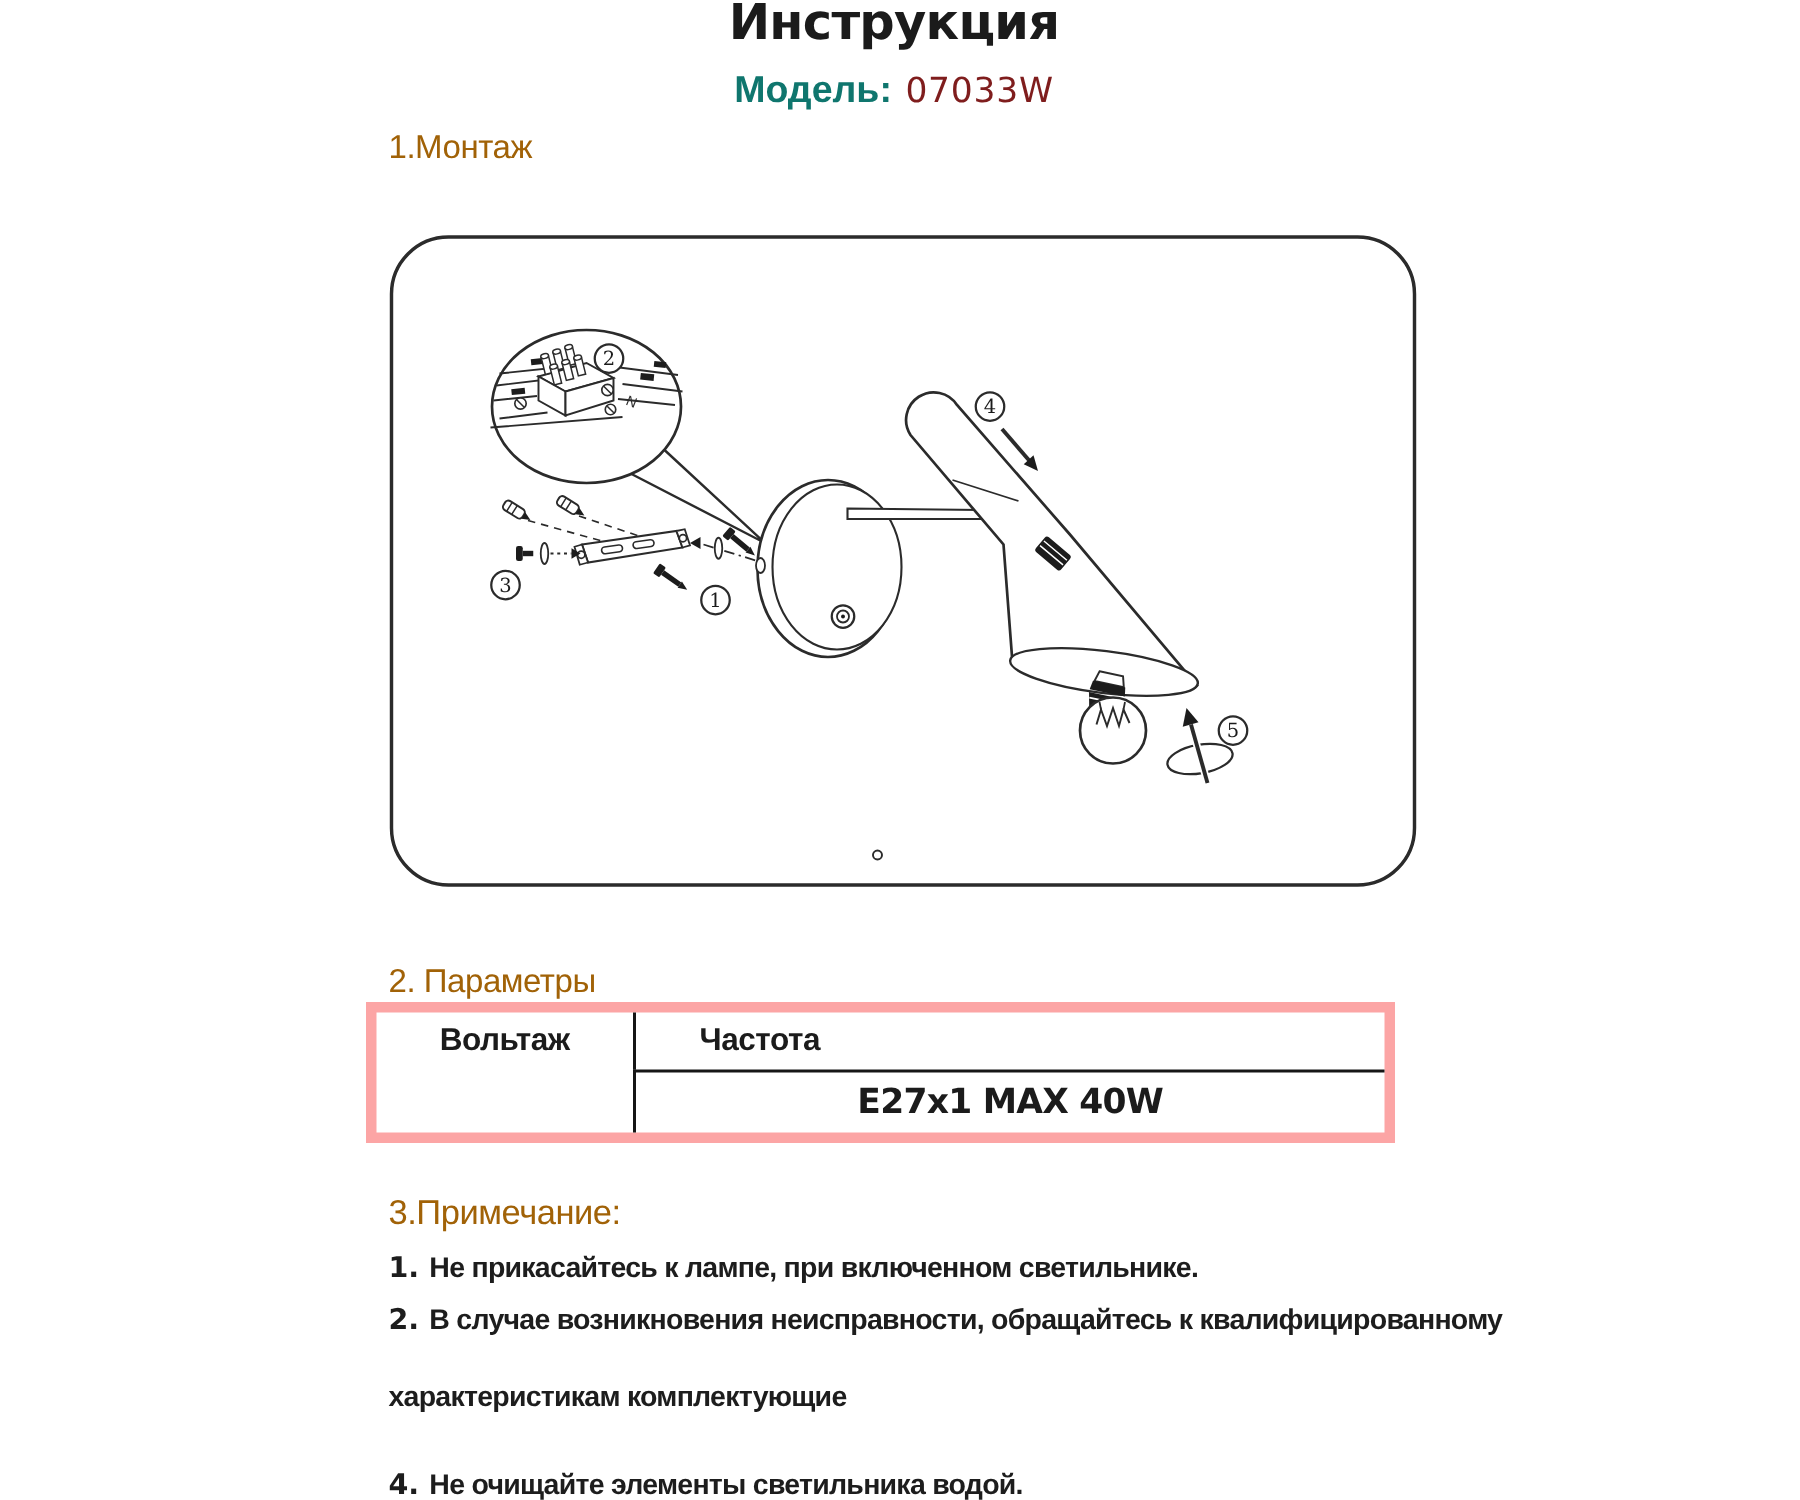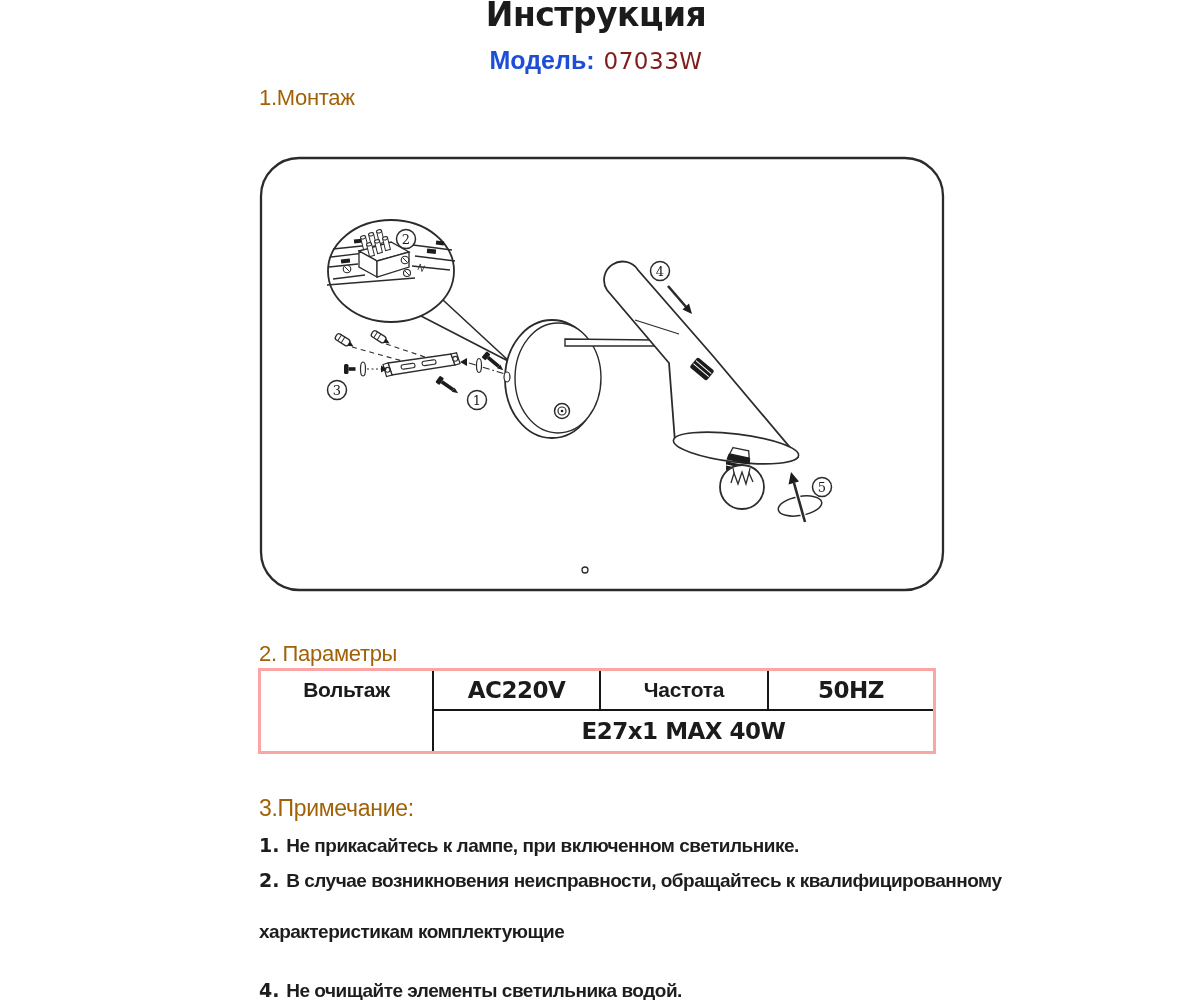--- a/index.html
+++ b/index.html
@@ -11,21 +11,21 @@
   
   .title{
     top:-6px;left:0;width:1192px;text-align:center;
     font-family:"DejaVu Sans",sans-serif;font-weight:bold;
     font-size:33px;line-height:42px;letter-spacing:-0.5px;color:#1b1b1b;
   }
   .model-line{
     top:45px;left:0;width:1192px;text-align:center;line-height:30px;white-space:nowrap;
   }
   .model-label{
-    font-family:"Liberation Sans",sans-serif;font-weight:bold;font-size:25px;color:#1d4ed8;
+    font-family:"Liberation Sans",sans-serif;font-weight:bold;font-size:25px;color:#0f766e;
   }
   .model-value{
     font-family:"DejaVu Sans",sans-serif;font-weight:normal;font-size:23px;color:#7f1d1d;
     margin-left:9px;letter-spacing:0.5px;
   }
   
   .sect-h{
     left:259px;font-weight:normal;color:#a16207;letter-spacing:-0.3px;
     font-family:"Liberation Sans",sans-serif;white-space:nowrap;
   }
@@ -39,24 +39,24 @@
   .diagram .bk{fill:#1c1c1c;stroke:none;}
   .diagram text.num{
     font-family:"DejaVu Serif",serif;font-size:13px;fill:#1b1b1b;
     text-anchor:middle;font-weight:normal;
   }
   .diagram text.mark{
     font-family:"Liberation Sans",sans-serif;font-size:9.5px;fill:#2b2b2b;text-anchor:middle;
   }
   
   .ptable{
-    left:258px;top:668px;display:grid;
+    left:244px;top:668px;display:grid;
     grid-template-columns:171px 167px 168px 166px;
     grid-template-rows:38px 42px;
-    border:3px solid #fca5a5;background:#fff;
+    border:7px solid #fca5a5;background:#fff;
   }
   .cell{
     display:flex;align-items:center;justify-content:center;
     border-left:2px solid #161616;color:#1b1b1b;white-space:nowrap;
   }
   .cell.nbl{border-left:none;}
   .cell.r2{border-top:2px solid #161616;}
   .cell.span3{grid-column:2/5;}
   .cell.lab{font-weight:bold;font-size:21px;letter-spacing:-0.3px;font-family:"Liberation Sans",sans-serif;}
   .cell.lab.big{font-size:24px;}
@@ -244,23 +244,21 @@
     <text class="num" x="567" y="341.5">5</text>
   </g>
 
   <circle class="wh" cx="330" cy="420" r="3" stroke-width="1.3"></circle>
 </svg>
 
 <div class="abs sect-h h-params">2. Параметры</div>
 
 <div class="abs ptable">
   <div class="cell lab nbl">Вольтаж</div>
-  <div class="cell val">AC220V</div>
   <div class="cell lab">Частота</div>
-  <div class="cell val">50HZ</div>
   <div class="cell val span3 r2">E27x1 MAX 40W</div>
 </div>
 
 <div class="abs sect-h h-notes">3.Примечание:</div>
 
 <div class="abs note" style="top:831px"><span class="nnum">1.</span> <span>Не прикасайтесь к лампе, при включенном светильнике.</span></div>
 
 <div class="abs note" style="top:866px">
   <div><span class="nnum">2.</span> <span>В случае возникновения неисправности, обращайтесь к квалифицированному</span></div>
 </div>

